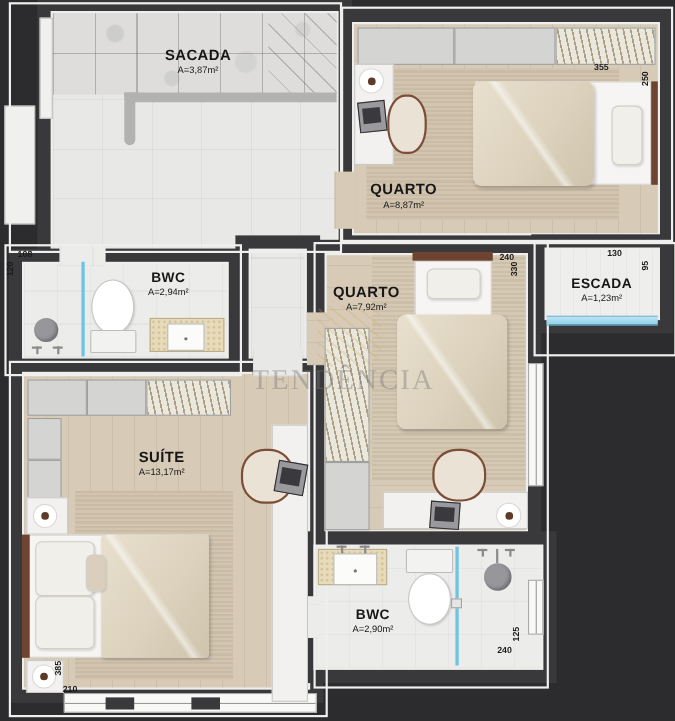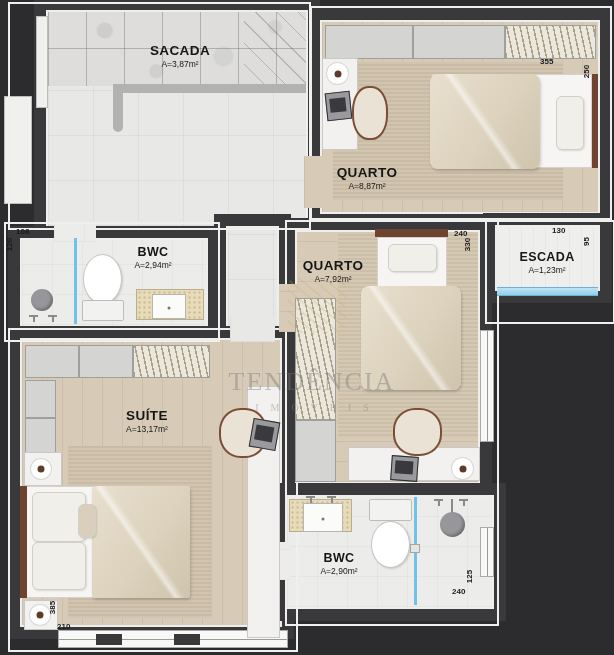--- a/index.html
+++ b/index.html
@@ -80,21 +80,21 @@
   .darkblock{position:absolute;z-index:9;background:#39393b;}
   
   .rlabel{position:absolute;z-index:20;text-align:center;transform:translate(-50%,-50%);
     color:#161616;line-height:1.2;white-space:nowrap;}
   .rname{font-weight:bold;font-size:13.5px;letter-spacing:.4px;}
   .rname.sm{font-size:12.5px;}
   .rarea{font-size:8.5px;}
   .dim{position:absolute;z-index:21;font-size:8px;font-weight:bold;color:#1b1b1b;white-space:nowrap;}
   .dim.v{transform:rotate(-90deg);transform-origin:center;}
   .wm{position:absolute;left:312px;top:346px;transform:translate(-50%,-50%);z-index:30;
-    text-align:center;pointer-events:none;margin-top:44px;}
+    text-align:center;pointer-events:none;}
   .wm-1{font-family:"Liberation Serif",serif;font-size:26px;letter-spacing:2px;color:rgba(120,120,120,.42);}
   .wm-2{font-family:"Liberation Serif",serif;font-size:10px;letter-spacing:12px;
     color:rgba(130,130,130,.42);margin-top:5px;padding-left:12px;}
   .wm-logo{position:absolute;left:288px;top:278px;width:58px;height:55px;z-index:29;opacity:.5;
     background-image:repeating-linear-gradient(40deg,rgba(205,172,100,.45) 0 2px,transparent 2px 8px);
     border-radius:8px;pointer-events:none;}
 </style>
 </head>
 <body>
 
@@ -246,16 +246,15 @@
   <div class="dim" style="left:552px;top:226px">130</div>
   <div class="dim v" style="left:582px;top:237px">95</div>
   <div class="dim v" style="left:46px;top:603px">385</div>
   <div class="dim" style="left:57px;top:622px">210</div>
   <div class="dim" style="left:452px;top:587px">240</div>
   <div class="dim v" style="left:463px;top:572px">125</div>
 
   <div class="wm-logo"></div>
   <div class="wm">
     <div class="wm-1">TENDÊNCIA</div>
-    <div class="wm-2">IMÓVEIS</div>
   </div>
 
 </div>
 
 </body></html>

